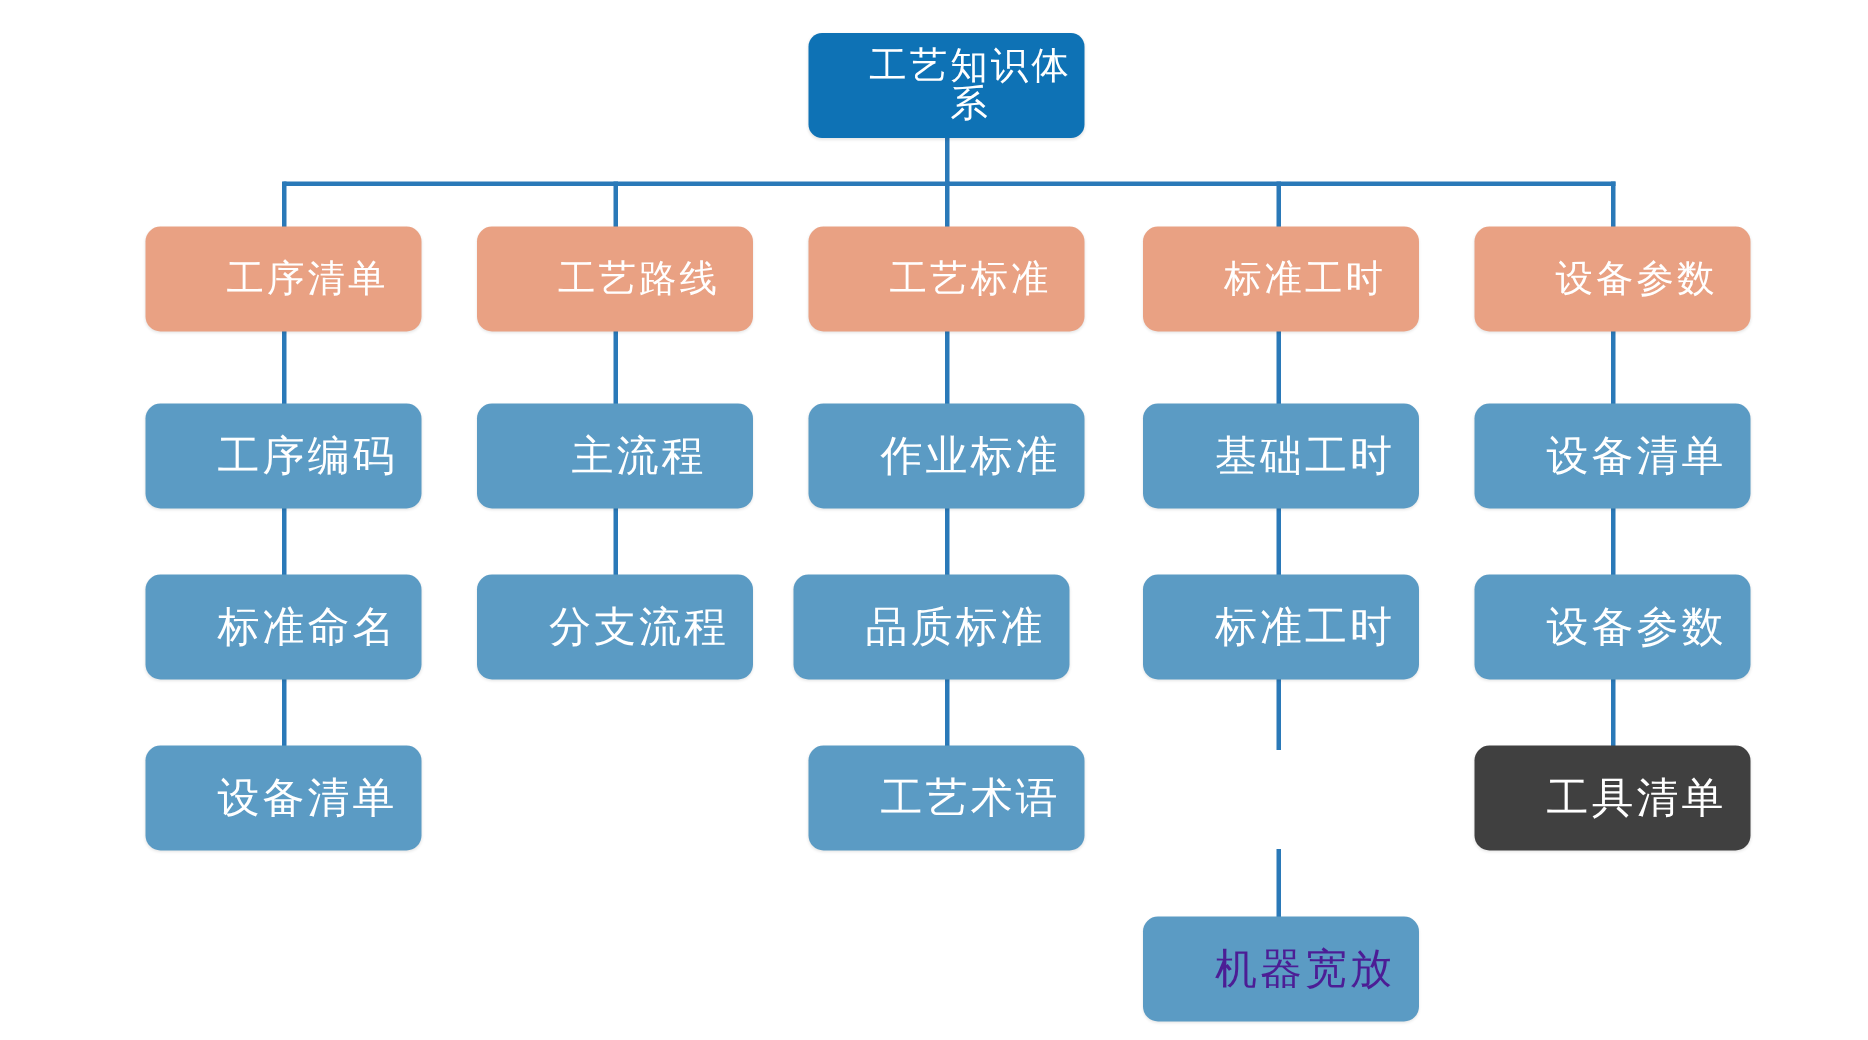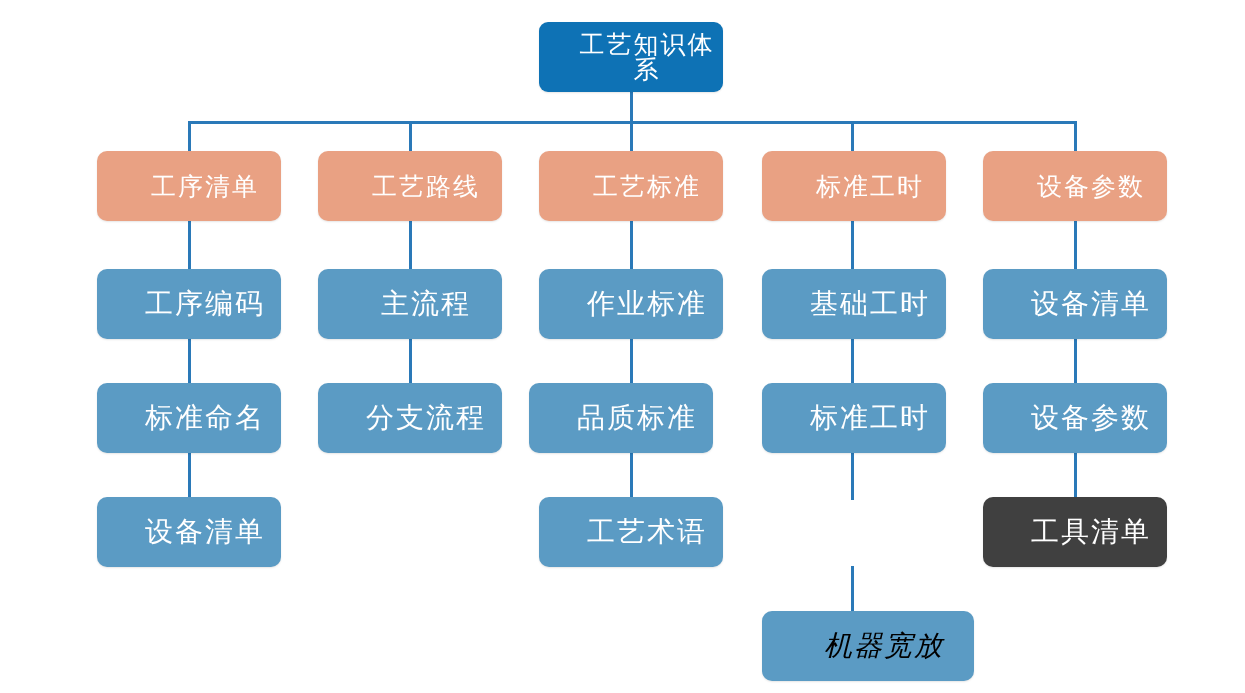--- a/index.html
+++ b/index.html
@@ -115,21 +115,21 @@
 
   <div class="node node-l3" style="left: 529px; top: 383px; width: 184px; height: 70px; background: rgb(91, 155, 196); color: rgb(255, 255, 255);">品质标准</div>
 
   <div class="node node-l3" style="left: 539px; top: 497px; width: 184px; height: 70px; background: rgb(91, 155, 196); color: rgb(255, 255, 255);">工艺术语</div>
 
   <div class="node node-l3" style="left: 762px; top: 269px; width: 184px; height: 70px; background: rgb(91, 155, 196); color: rgb(255, 255, 255);">基础工时</div>
 
   <div class="node node-l3" style="left: 762px; top: 383px; width: 184px; height: 70px; background: rgb(91, 155, 196); color: rgb(255, 255, 255);">标准工时</div>
 
 
-  <div class="node node-l3" style="left: 762px; top: 611px; width: 212px; height: 70px; background: rgb(91, 155, 196); color: #000000; font-style: italic;">机器宽放</div>
+  <div class="node node-l3" style="left: 762px; top: 611px; width: 184px; height: 70px; background: rgb(91, 155, 196); color: #4c1d95;">机器宽放</div>
 
   <div class="node node-l3" style="left: 983px; top: 269px; width: 184px; height: 70px; background: rgb(91, 155, 196); color: rgb(255, 255, 255);">设备清单</div>
 
   <div class="node node-l3" style="left: 983px; top: 383px; width: 184px; height: 70px; background: rgb(91, 155, 196); color: rgb(255, 255, 255);">设备参数</div>
 
   <div class="node node-l3" style="left: 983px; top: 497px; width: 184px; height: 70px; background: #404040; color: rgb(255, 255, 255);">工具清单</div>
 
 </div>
 
 </body></html>

